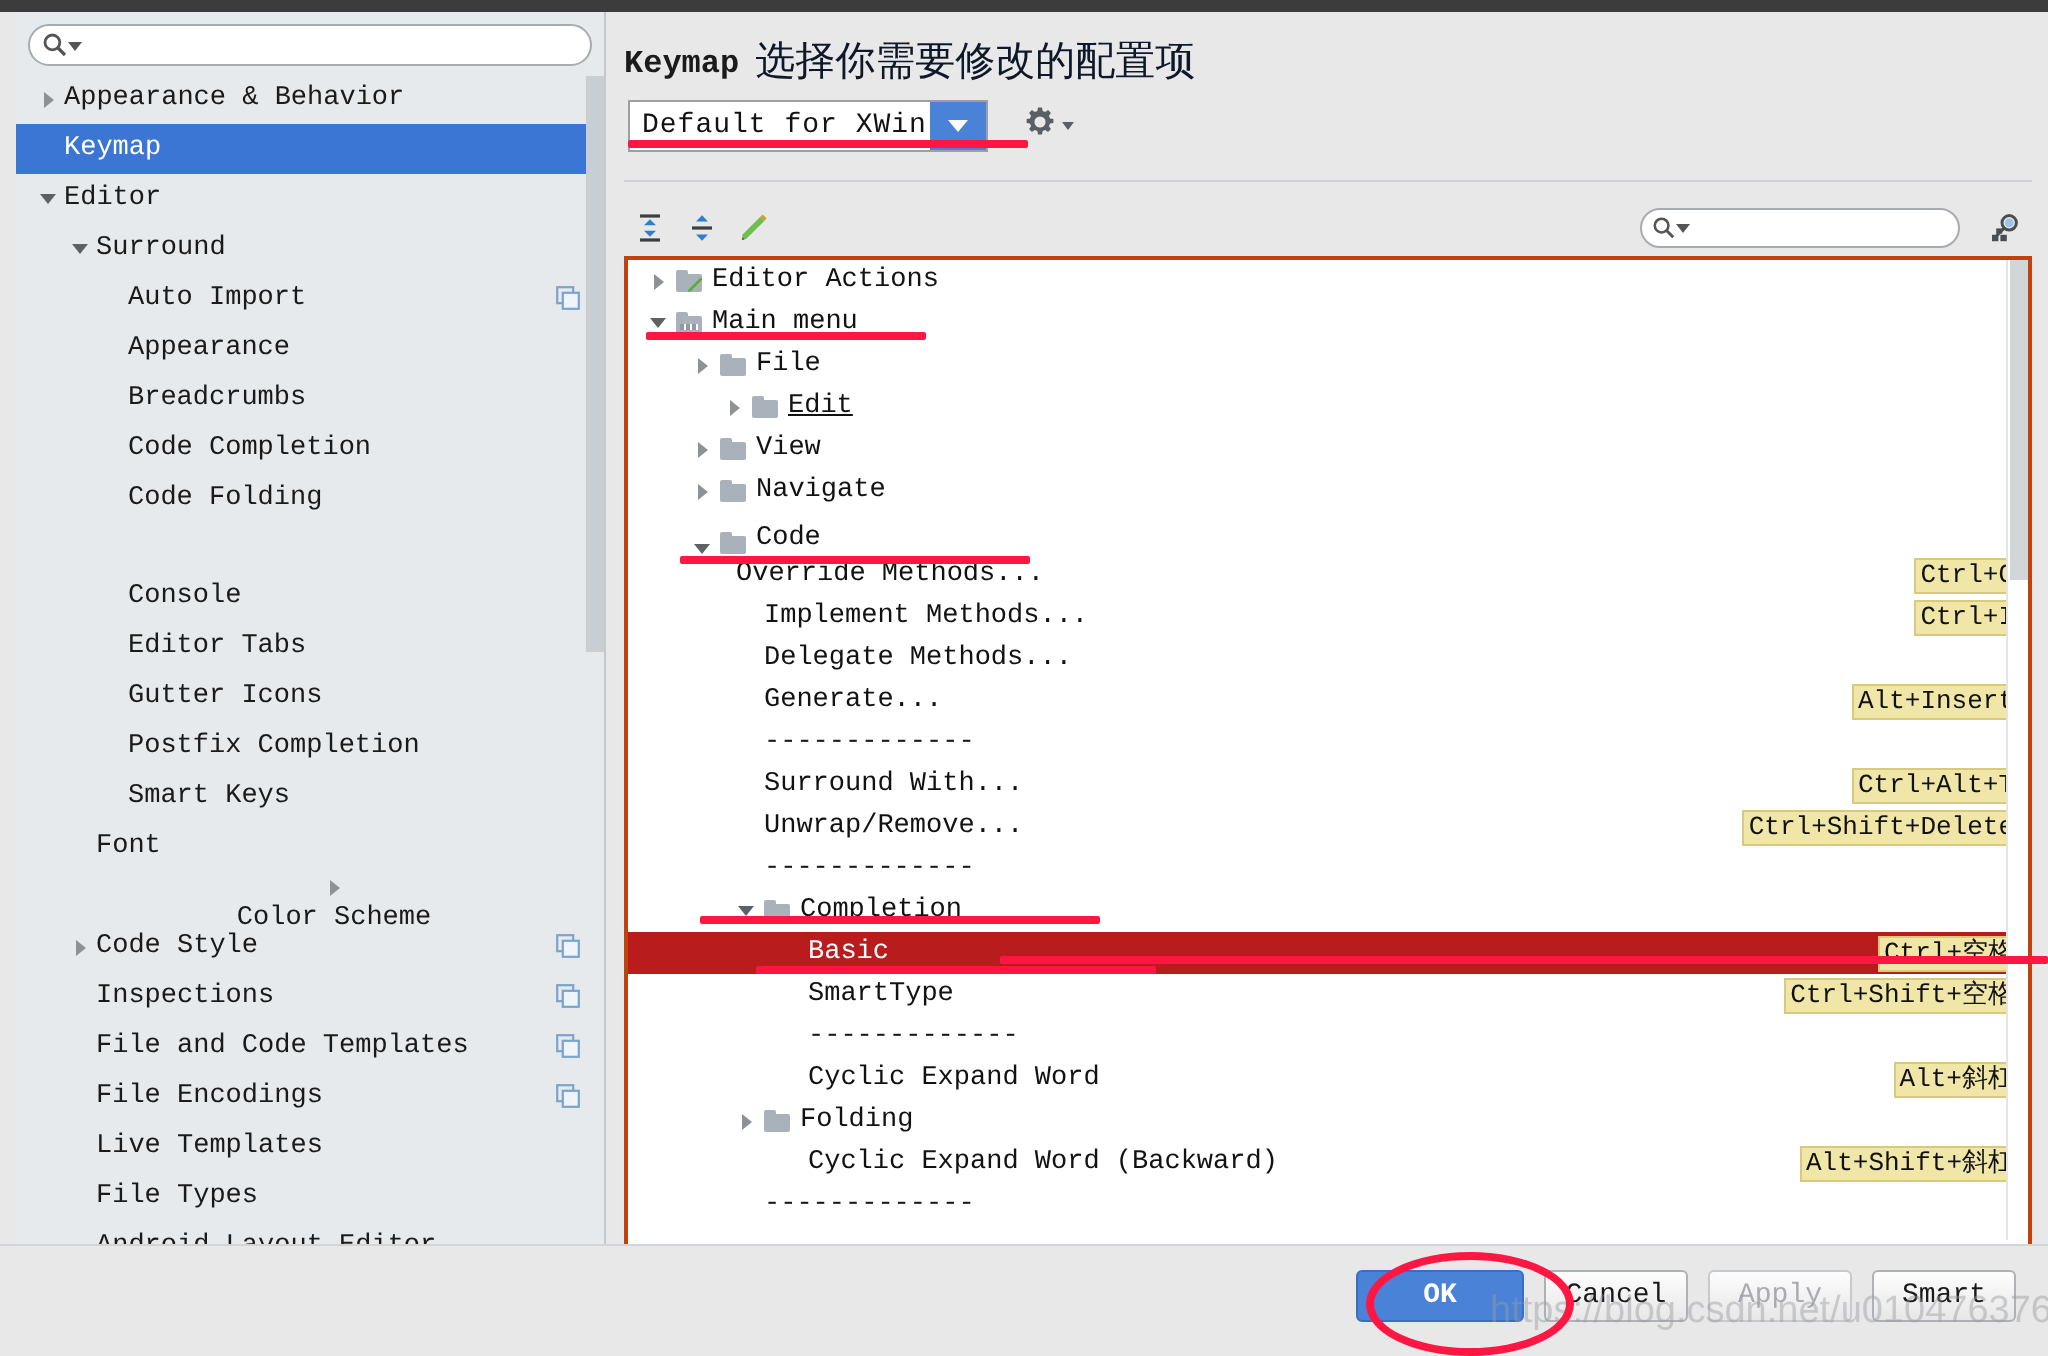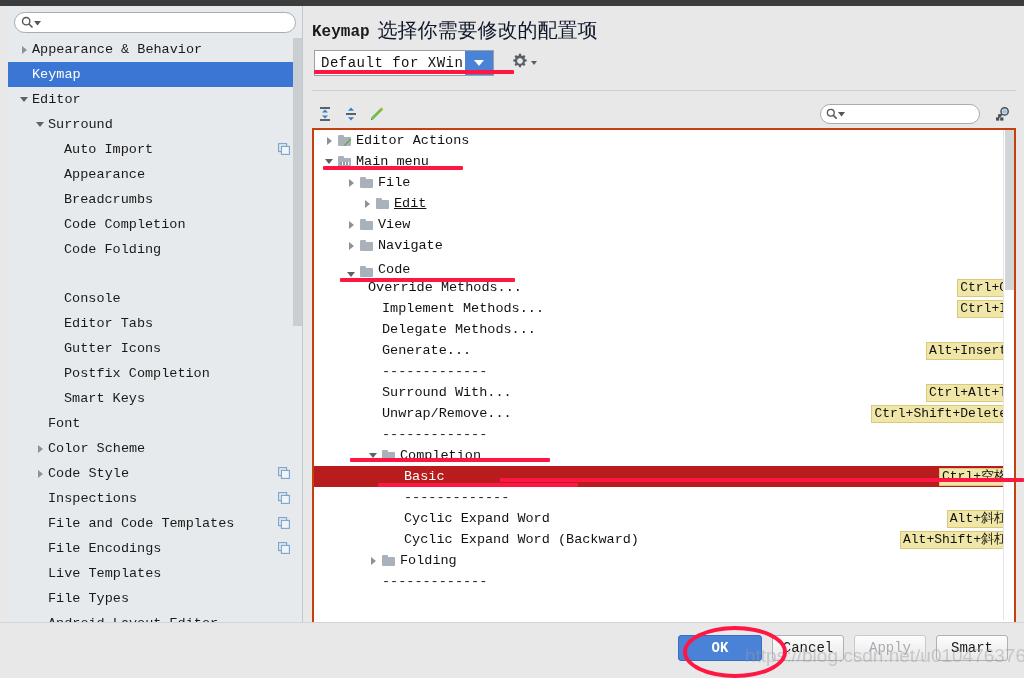--- a/index.html
+++ b/index.html
@@ -408,21 +408,21 @@
           <span class="slabel">Postfix Completion</span>
         </div>
         <div class="srow" style="padding-left: 40px;">
           <span class="twisty"></span>
           <span class="slabel">Smart Keys</span>
         </div>
         <div class="srow" style="padding-left: 24px;">
           <span class="twisty"></span>
           <span class="slabel">Font</span>
         </div>
-        <div class="srow" style="padding-left: 24px;">
+        <div class="srow" style="padding-left: 24px; flex-direction: column;">
           <span class="twisty">
             <span class="arrow-right"></span>
           </span>
           <span class="slabel">Color Scheme</span>
         </div>
         <div class="srow" style="padding-left: 24px;">
           <span class="twisty">
             <span class="arrow-right"></span>
           </span>
           <span class="slabel">Code Style</span>
@@ -673,41 +673,46 @@
             </span>
             <span class="tlabel">Completion</span>
           </div>
           <div class="trow sel" style="padding-left: 72px;">
             <span class="tw"></span>
             <span class="tlabel">Basic</span>
             <span class="shortcut">Ctrl+空格</span>
           </div>
           <div class="trow" style="padding-left: 72px;">
             <span class="tw"></span>
+            <span class="tlabel">SmartType</span>
+            <span class="shortcut">Ctrl+Shift+空格</span>
+          </div>
+          <div class="trow" style="padding-left: 72px;">
+            <span class="tw"></span>
             <span class="sep-dashes">-------------</span>
           </div>
           <div class="trow" style="padding-left: 72px;">
             <span class="tw"></span>
             <span class="tlabel">Cyclic Expand Word</span>
             <span class="shortcut">Alt+斜杠</span>
           </div>
+          <div class="trow" style="padding-left: 50px;">
+            <span class="tw">
+              <span class="arrow-right"></span>
+            </span>
+            <span class="folder">
+              <span class="ftab"></span>
+              <span class="fbody"></span>
+            </span>
+            <span class="tlabel">Folding</span>
+          </div>
           <div class="trow" style="padding-left: 72px;">
             <span class="tw"></span>
             <span class="tlabel">Cyclic Expand Word (Backward)</span>
             <span class="shortcut">Alt+Shift+斜杠</span>
-          </div>
-          <div class="trow" style="padding-left: 50px;">
-            <span class="tw">
-              <span class="arrow-right"></span>
-            </span>
-            <span class="folder">
-              <span class="ftab"></span>
-              <span class="fbody"></span>
-            </span>
-            <span class="tlabel">Folding</span>
           </div>
           <div class="trow" style="padding-left: 50px;">
             <span class="tw"></span>
             <span class="sep-dashes">-------------</span>
           </div>
         </div>
       <div class="tree-scroll">
         <div class="thumb"></div>
       </div>
     </div>

